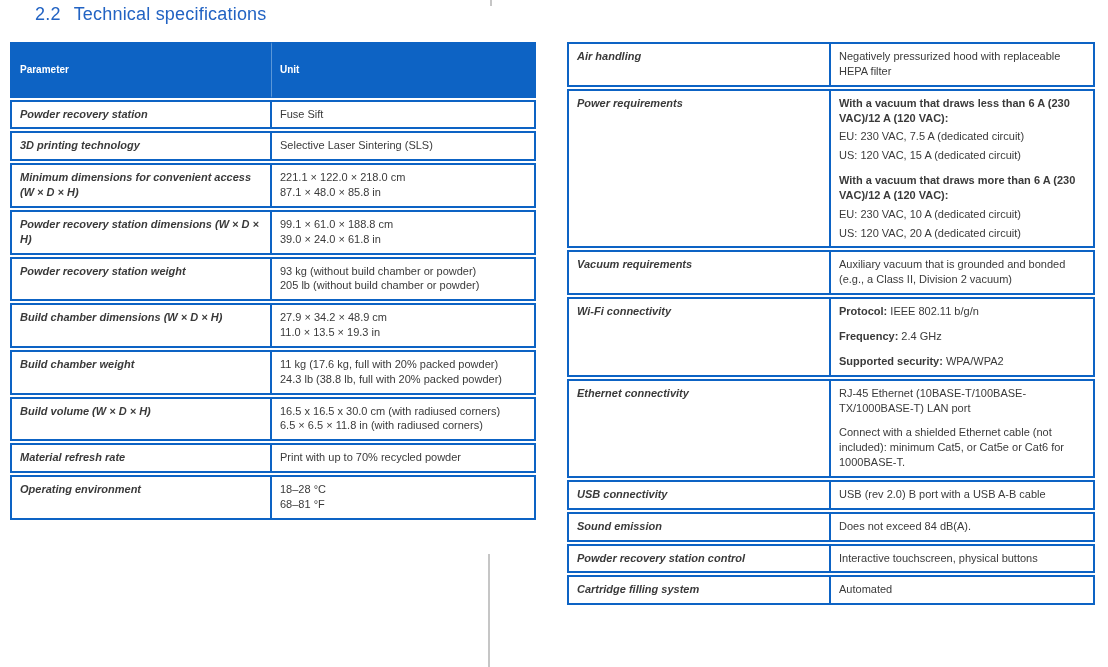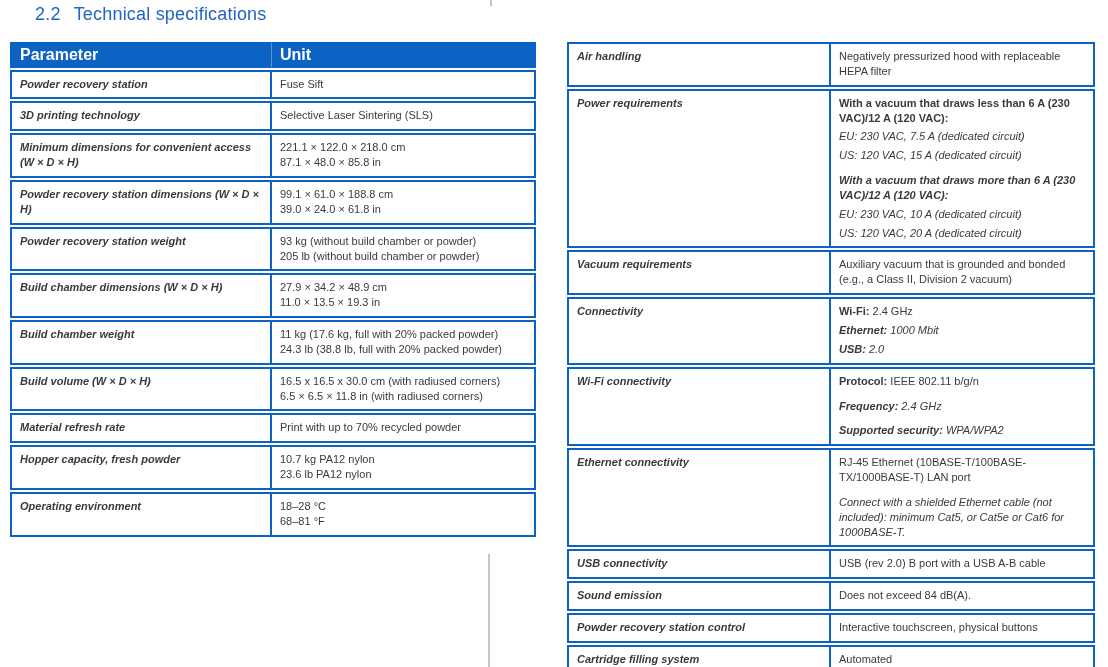--- a/index.html
+++ b/index.html
@@ -33,27 +33,27 @@
     border:2px solid var(--accent);
     padding:5px 8px 6px 8px;
     vertical-align:top;
     font-size:11px;line-height:1.35;color:var(--text);
     word-wrap:break-word;
   }
   .spec-table td.param{font-weight:bold;border-right-width:1px;font-style:italic;}
   .spec-table td.value{border-left-width:1px;margin-left:40px;}
   .spec-table th{
     background:var(--accent);color:#ffffff;text-align:left;
-    font-size:16px;font-weight:bold;padding:0 8px;
+    font-size:10px;font-weight:bold;padding:19px 8px;
   }
   .spec-table th.value{border-left:1px solid var(--hdr-divider);margin-left:21px;}
 
   
   .blk{margin:0;}
-  .right-table .blk + .blk{margin-top:4px;font-style:italic;}
+  .right-table .blk + .blk{margin-top:4px;}
   .blk.gap{margin-top:10px !important;}
   .blk b{font-weight:bold;}
 
   .page-divider{position:absolute;width:2px;background:var(--divider);}
   .page-divider.top{left:490px;top:0;height:6px;}
   .page-divider.bottom{left:488px;top:554px;height:113px;}
 </style>
 </head>
 <body>
 
@@ -127,27 +127,20 @@
             <div class="blk"><span>6.5 × 6.5 × 11.8 in (with radiused corners)</span></div>
           </td>
         </tr>
         <tr>
           <td class="param">Material refresh rate</td>
           <td class="value">
             <div class="blk"><span>Print with up to 70% recycled powder</span></div>
           </td>
         </tr>
         <tr>
-          <td class="param">Hopper capacity, fresh powder</td>
-          <td class="value">
-            <div class="blk"><span>10.7 kg PA12 nylon</span></div>
-            <div class="blk"><span>23.6 lb PA12 nylon</span></div>
-          </td>
-        </tr>
-        <tr>
           <td class="param">Operating environment</td>
           <td class="value">
             <div class="blk"><span>18–28 °C</span></div>
             <div class="blk"><span>68–81 °F</span></div>
           </td>
         </tr>
       </tbody>
   </table>
 
   <table class="spec-table right-table">
@@ -173,28 +166,20 @@
             <div class="blk"><span>US: 120 VAC, 20 A (dedicated circuit)</span></div>
           </td>
         </tr>
         <tr>
           <td class="param">Vacuum requirements</td>
           <td class="value">
             <div class="blk"><span>Auxiliary vacuum that is grounded and bonded (e.g., a Class II, Division 2 vacuum)</span></div>
           </td>
         </tr>
         <tr>
-          <td class="param">Connectivity</td>
-          <td class="value">
-            <div class="blk"><b>Wi-Fi:</b><span> 2.4 GHz</span></div>
-            <div class="blk"><b>Ethernet:</b><span> 1000 Mbit</span></div>
-            <div class="blk"><b>USB:</b><span> 2.0</span></div>
-          </td>
-        </tr>
-        <tr>
           <td class="param">Wi-Fi connectivity</td>
           <td class="value">
             <div class="blk"><b>Protocol:</b><span> IEEE 802.11 b/g/n</span></div>
             <div class="blk gap"><b>Frequency:</b><span> 2.4 GHz</span></div>
             <div class="blk gap"><b>Supported security:</b><span> WPA/WPA2</span></div>
           </td>
         </tr>
         <tr>
           <td class="param">Ethernet connectivity</td>
           <td class="value">

